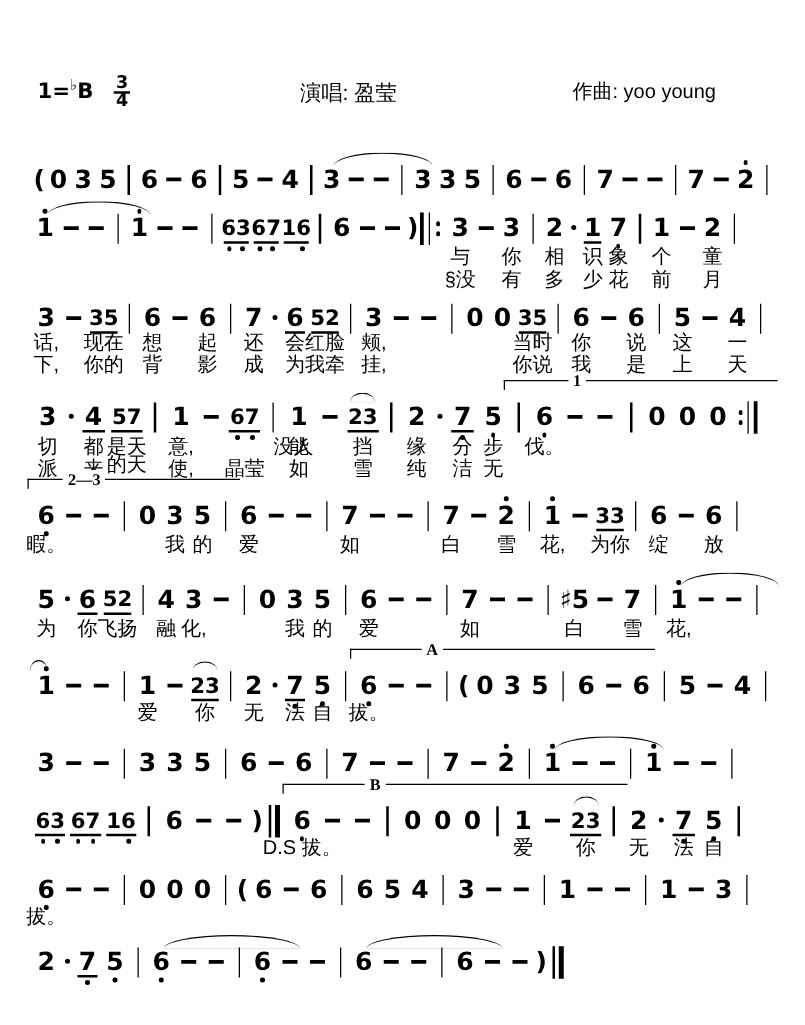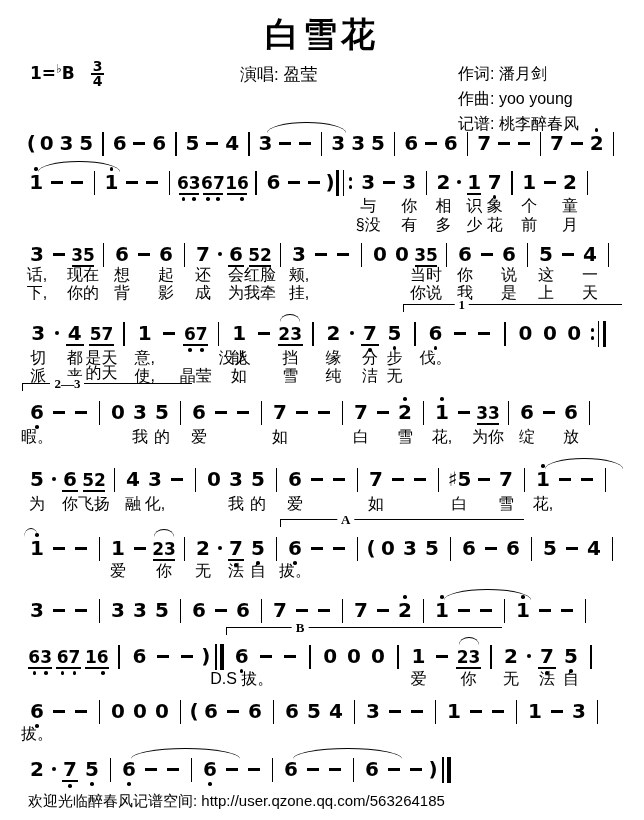--- a/index.html
+++ b/index.html
@@ -28,27 +28,24 @@
   .slur{position:absolute;border-top:1.6px solid #000;border-radius:50% 50% 0 0/100% 100% 0 0;}
   .brk{position:absolute;height:7px;border-top:1.6px solid #000;border-left:1.6px solid #000;}
   .brklabel{position:absolute;transform:translateX(-50%);background:#fff;padding:0 4px;
             font:700 13px "Liberation Serif",serif;}
   .lyr{position:absolute;transform:translateX(-50%);font-size:16px;line-height:18px;white-space:nowrap;}
 </style>
 </head>
 <body>
 
 <div id="page">
-  <div class="title">白雪花</div>
   <div class="keysig"><span>1=</span><span class="flat">♭</span><span>B</span><span class="meter"><span class="mnum">3</span><span class="mden">4</span></span></div>
   <div class="singer">演唱: 盈莹</div>
   <div class="credits">
-    <div>作词: 潘月剑</div>
     <div>作曲: yoo young</div>
-    <div>记谱: 桃李醉春风</div>
   </div>
   <div id="score">
       <div class="tk" style="left: 26px; top: 133px; width: 10.8px;">(</div>
       <div class="tk" style="left: 36.8px; top: 133px; width: 19.8px;">0</div>
       <div class="tk" style="left: 56.6px; top: 133px; width: 19.8px;">3</div>
       <div class="tk" style="left: 76.4px; top: 133px; width: 19.8px;">5</div>
       <div class="vbar" style="left: 102.2px; top: 132px;"></div>
       <div class="tk" style="left: 109.7px; top: 133px; width: 19.8px;">6</div>
       <div class="dash" style="left: 133.4px; top: 142px;"></div>
       <div class="tk" style="left: 149.3px; top: 133px; width: 19.8px;">6</div>
@@ -533,14 +530,13 @@
       <div class="vbar" style="left: 352.75px; top: 758px;"></div>
       <div class="tk" style="left: 361px; top: 759px; width: 22px;">6</div>
       <div class="dash" style="left: 388px; top: 768px;"></div>
       <div class="dash" style="left: 410px; top: 768px;"></div>
       <div class="tk" style="left: 427px; top: 759px; width: 12px;">)</div>
       <div class="vthin" style="left: 442px; top: 757px;"></div>
       <div class="vthick" style="left: 447px; top: 757px;"></div>
       <div class="slur" style="left: 131px; top: 748px; width: 109px; height: 10px;"></div>
       <div class="slur" style="left: 293px; top: 748px; width: 109px; height: 10px;"></div>
     </div>
-  <div class="footer">欢迎光临醉春风记谱空间: http://user.qzone.qq.com/563264185</div>
 </div>
 
 </body></html>

